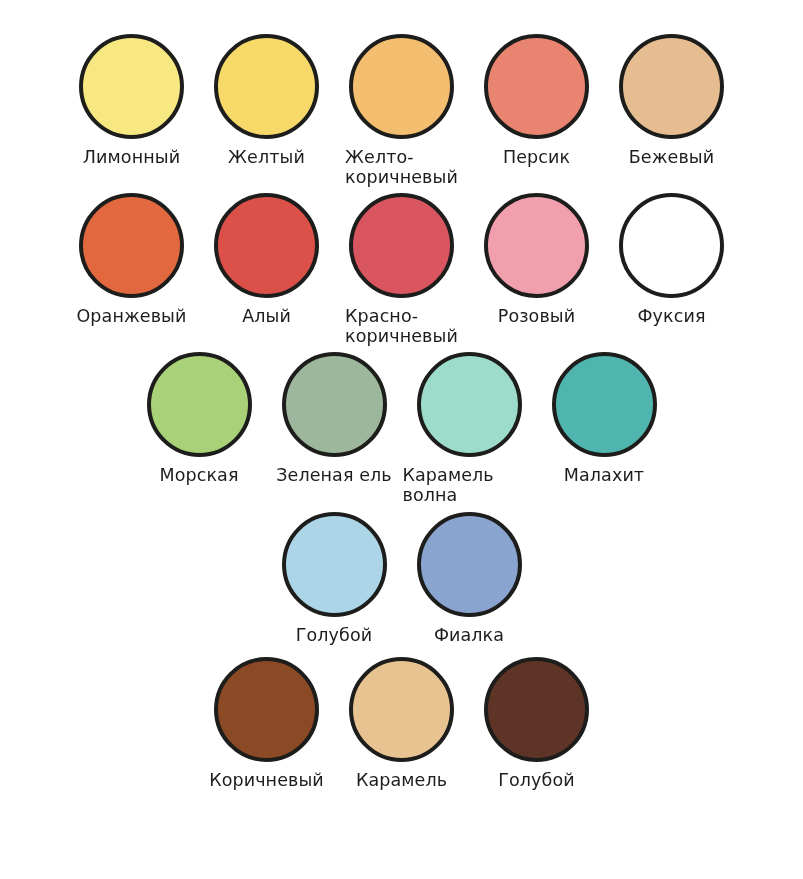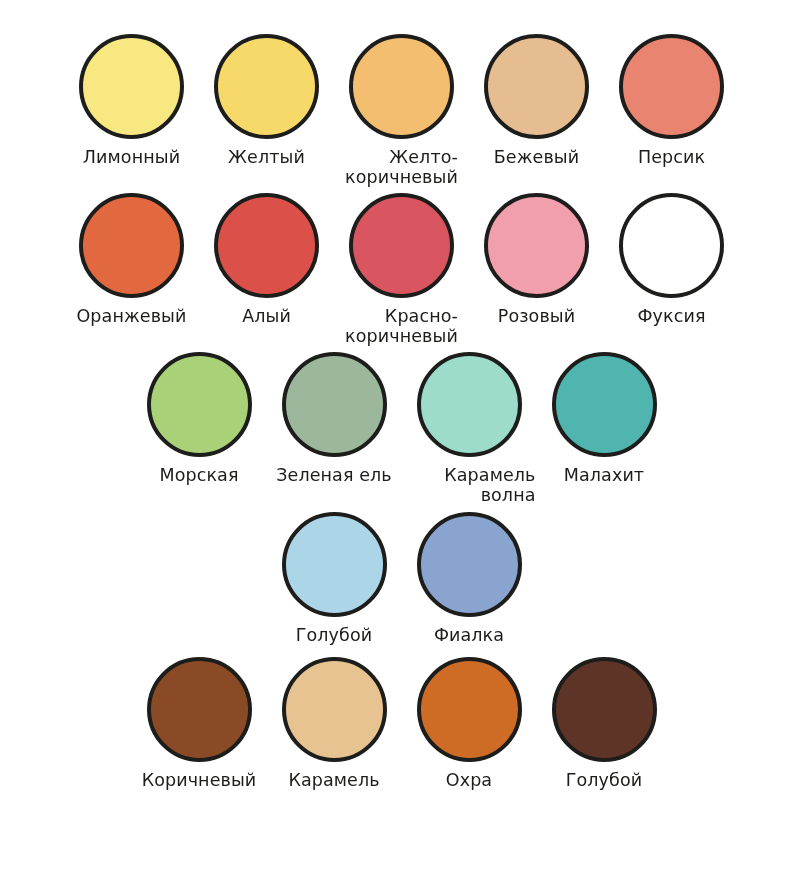--- a/index.html
+++ b/index.html
@@ -51,21 +51,21 @@
     border-radius: 50%;
     border: 4px solid #1d1d1b;
     box-sizing: border-box;
   }
 
   .swatch-label {
     margin-top: 9px;
     font-size: 17.5px;
     line-height: 1.12;
     color: #1d1d1b;
-    text-align: right;
+    text-align: left;
     letter-spacing: 0.1px;
     max-width: 133px;
     word-break: break-word;
   }
 </style>
 </head>
 <body>
 
 <div class="palette-sheet">
 
@@ -76,26 +76,26 @@
     </div>
     <div class="swatch-cell">
       <div class="swatch-circle" style="background-color: rgb(247, 217, 105);"></div>
       <div class="swatch-label">Желтый</div>
     </div>
     <div class="swatch-cell">
       <div class="swatch-circle" style="background-color: rgb(243, 190, 112);"></div>
       <div class="swatch-label">Желто-<br>коричневый</div>
     </div>
     <div class="swatch-cell">
+      <div class="swatch-circle" style="background-color: rgb(232, 132, 111);"></div>
+      <div class="swatch-label">Персик</div>
+    </div>
+    <div class="swatch-cell">
       <div class="swatch-circle" style="background-color: rgb(229, 189, 145);"></div>
       <div class="swatch-label">Бежевый</div>
-    </div>
-    <div class="swatch-cell">
-      <div class="swatch-circle" style="background-color: rgb(232, 132, 111);"></div>
-      <div class="swatch-label">Персик</div>
     </div>
   </div>
 
   <div class="swatch-row">
     <div class="swatch-cell">
       <div class="swatch-circle" style="background-color: rgb(226, 105, 63);"></div>
       <div class="swatch-label">Оранжевый</div>
     </div>
     <div class="swatch-cell">
       <div class="swatch-circle" style="background-color: rgb(219, 81, 73);"></div>
@@ -148,22 +148,18 @@
   <div class="swatch-row row-last">
     <div class="swatch-cell">
       <div class="swatch-circle" style="background-color: rgb(138, 74, 37);"></div>
       <div class="swatch-label">Коричневый</div>
     </div>
     <div class="swatch-cell">
       <div class="swatch-circle" style="background-color: rgb(232, 195, 146);"></div>
       <div class="swatch-label">Карамель</div>
     </div>
     <div class="swatch-cell">
-      <div class="swatch-circle" style="background-color: rgb(206, 107, 37);"></div>
-      <div class="swatch-label">Охра</div>
-    </div>
-    <div class="swatch-cell">
       <div class="swatch-circle" style="background-color: rgb(94, 52, 39);"></div>
       <div class="swatch-label">Голубой</div>
     </div>
   </div>
 
 </div>
 
 </body></html>

